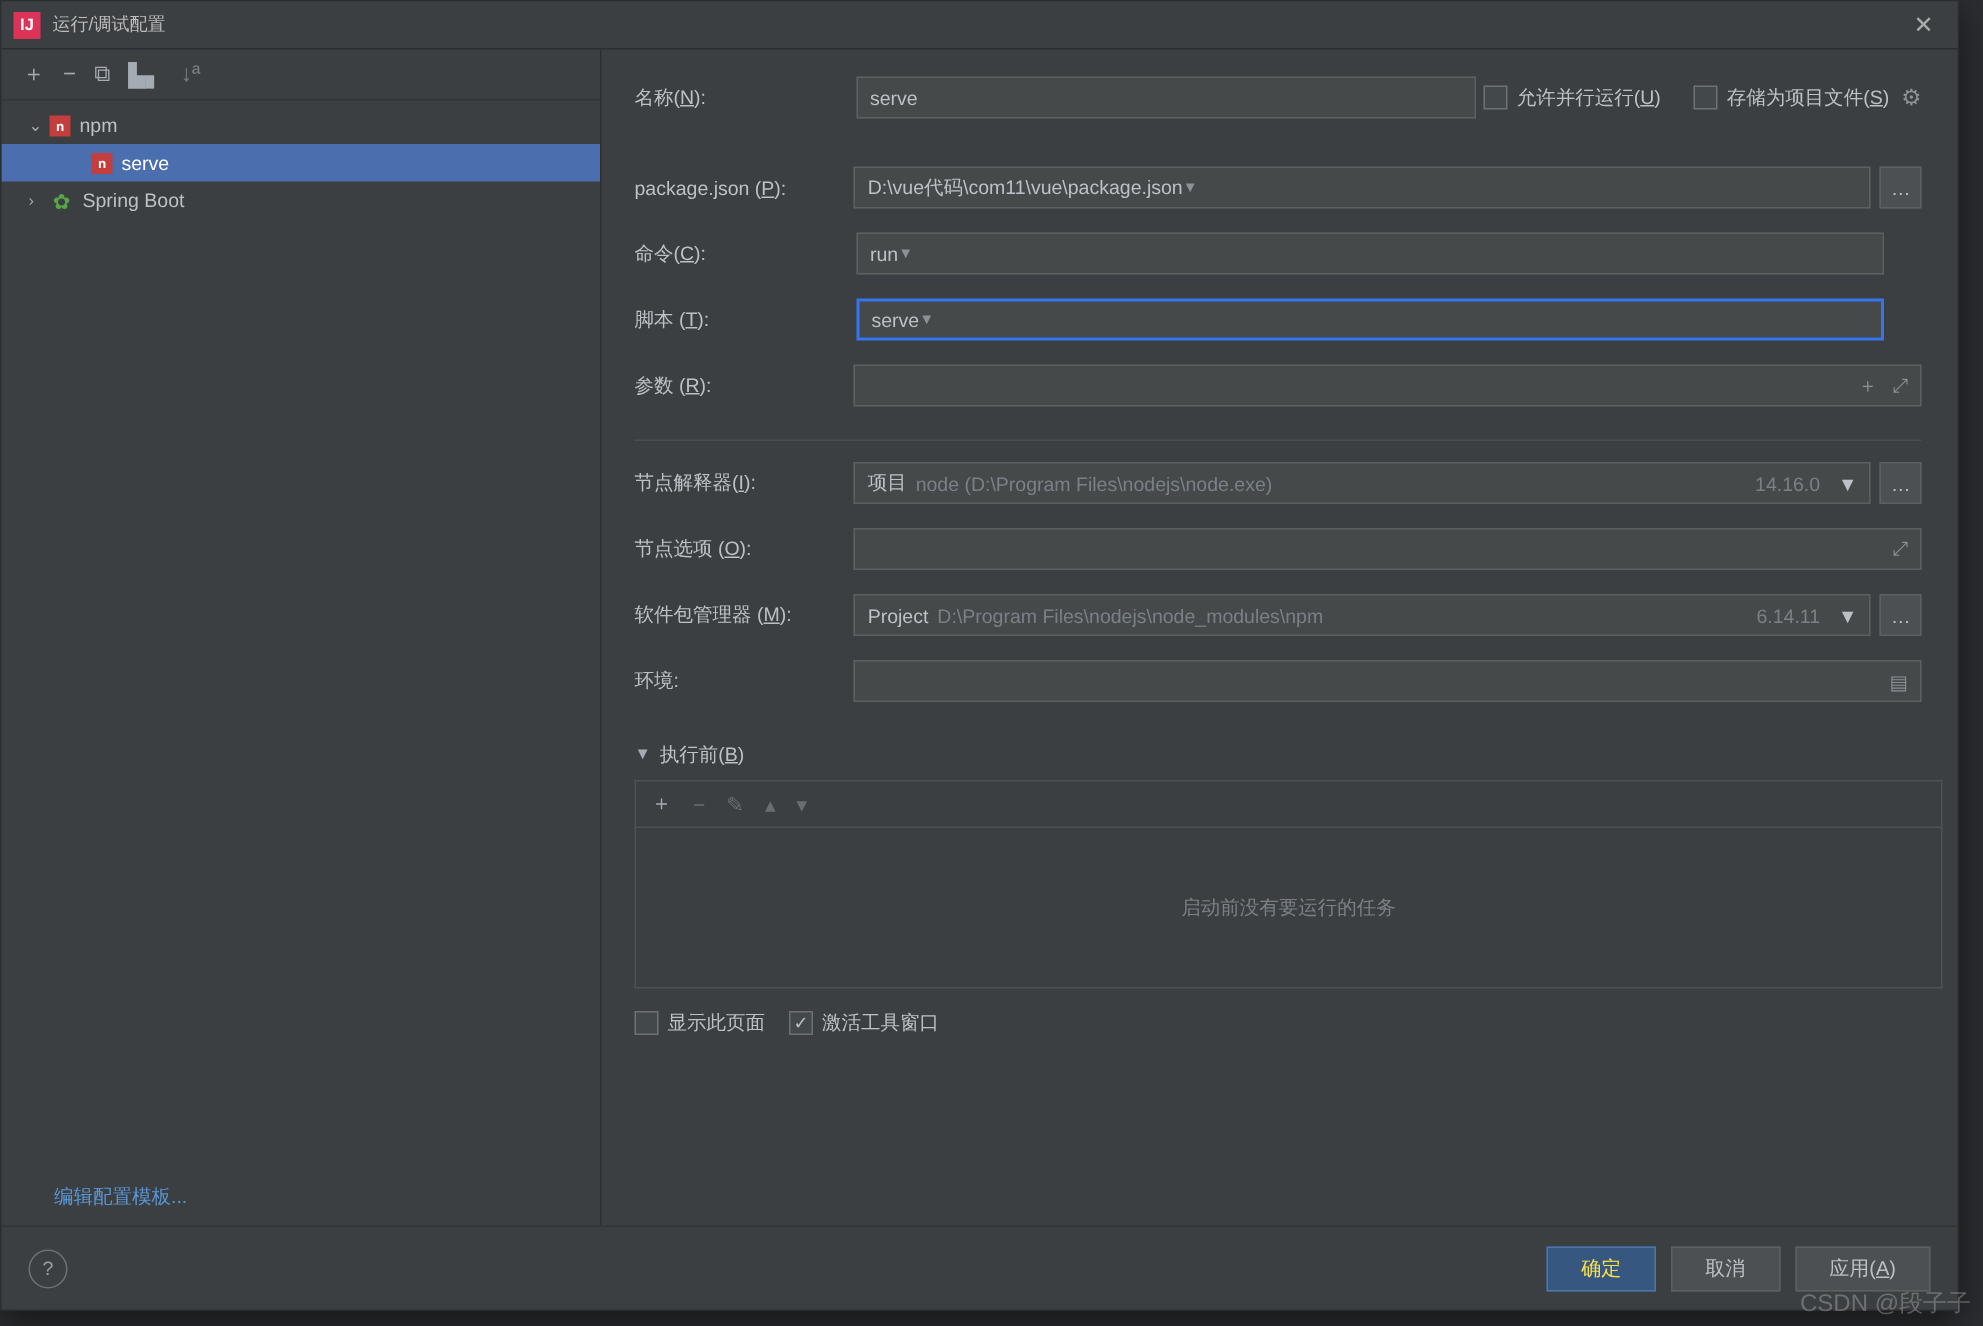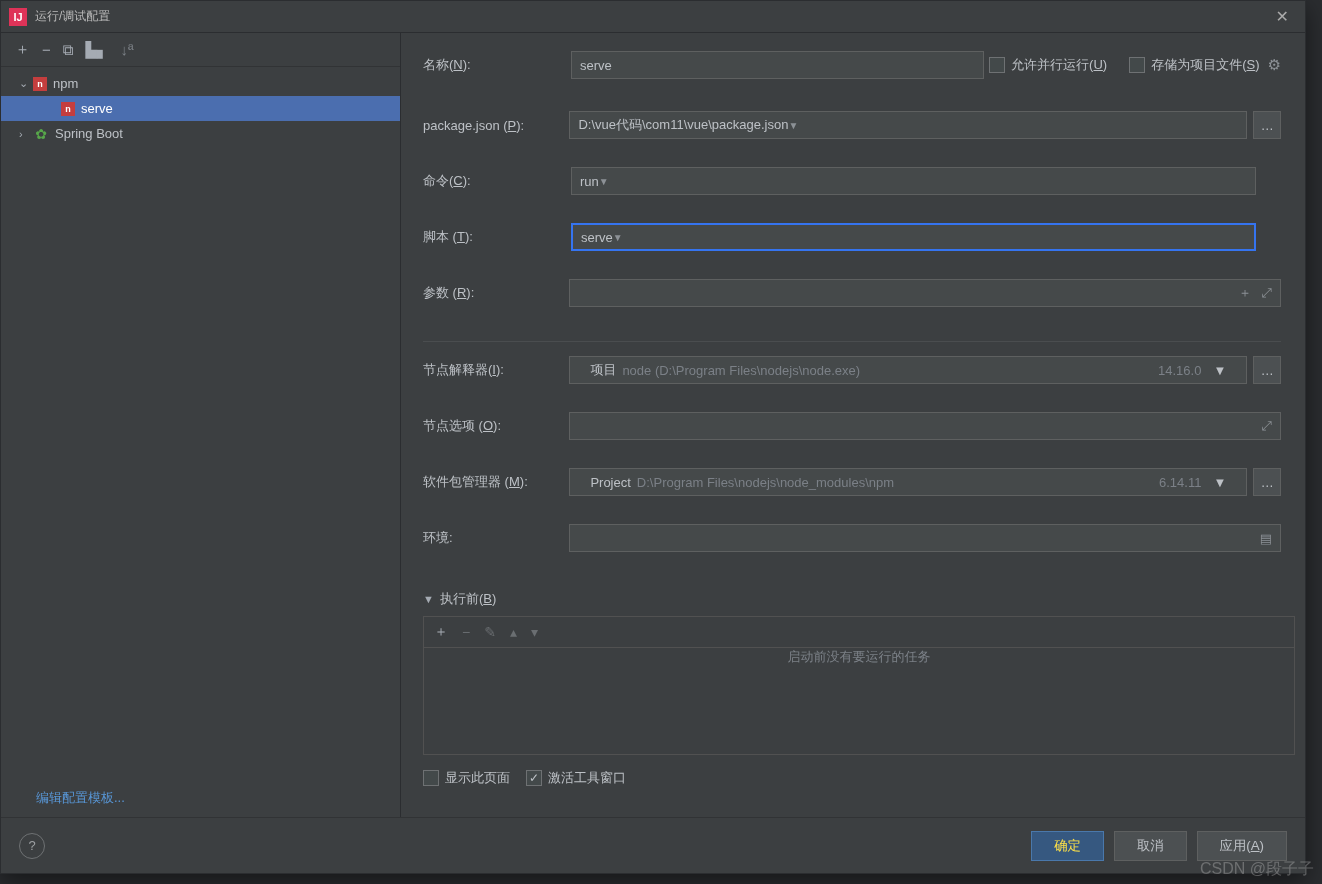--- a/index.html
+++ b/index.html
@@ -18,48 +18,48 @@
 .tree-row.child{padding-left:60px}
 .tree-row.sel{background:#4b6eaf;color:#fff}
 .tree-row.sel .node-text{color:#fff}
 .chevron{color:#a5abb3;width:14px;font-size:11px}
 .node-icon{width:16px;height:16px;margin-right:6px;display:flex;align-items:center;justify-content:center}
 .npm-ico{background:#c43e3e;color:#fff;font-size:9px;font-weight:bold;width:14px;height:14px}
 .spring-ico{color:#57a64a;font-size:14px}
 .node-text{color:#bdc1c6;font-weight:500}
 .sb-link{padding:10px 35px;color:#5896d6;cursor:pointer}
 .content{flex:1;background:#3c3f41;display:flex;flex-direction:column;padding:18px 24px 0 22px;overflow:auto}
-.row{display:flex;align-items:center;margin-bottom:28px}
+.row{display:flex;align-items:center;margin-bottom:16px}
 .row.top{margin-bottom:32px}
 .label{width:148px;color:#bdc1c6}
 .label u{text-decoration:underline}
 .input,.select{height:28px;background:#45494a;border:1px solid #5e6060;color:#bdc1c6;padding:0 8px;font-size:13px;outline:none}
 .input.name{width:413px}
 .select{width:685px;display:flex;align-items:center;cursor:pointer}
 .select.fld{width:685px}
 .select.active{border:2px solid #3574f0;background:#45494a}
 .select .dd{color:#8c9196;font-size:10px}
 .btn-sq{width:28px;height:28px;background:#4c5052;border:1px solid #5e6060;margin-left:6px;display:flex;align-items:center;justify-content:center;cursor:pointer;color:#bdc1c6}
 .check{display:flex;align-items:center;gap:6px;cursor:pointer}
 .check-box{width:16px;height:16px;border:1px solid #6e7173;background:#43494a;display:flex;align-items:center;justify-content:center}
 .check-box.on::after{content:"✓";color:#bdc1c6;font-size:12px}
 .gear{color:#8c9196;margin-left:8px;font-size:15px}
 .divider{border-top:1px solid #4a4d4f;margin:6px 0 14px 0}
-.interp{display:flex;align-items:center;width:685px;height:28px;border:1px solid #5e6060;background:#45494a;padding:0 20px;gap:6px}
+.interp{display:flex;align-items:center;width:685px;height:28px;border:1px solid #5e6060;background:#45494a;padding:0 8px;gap:6px}
 .interp .proj{color:#bdc1c6}
 .interp .path{color:#7b8087;flex:1}
 .interp .ver{color:#7b8087;margin-right:6px}
 .expand-ico{color:#8c9196;font-size:13px}
 .before-run{margin-top:10px}
 .br-head{display:flex;align-items:center;gap:6px;cursor:pointer;margin-bottom:8px}
 .br-head .tri{color:#a5abb3;font-size:11px}
 .br-toolbar{display:flex;align-items:center;gap:14px;padding:6px 10px;border:1px solid #515151;border-bottom:none;width:872px}
 .br-toolbar .ic{color:#a5abb3;cursor:pointer;font-size:14px}
 .br-toolbar .ic.dim{color:#6a6e71}
-.br-body{height:108px;border:1px solid #515151;width:872px;display:flex;justify-content:center;color:#7b8087}
+.br-body{height:108px;border:1px solid #515151;width:872px;display:flex;align-items:center;justify-content:center;color:#7b8087}
 .br-checks{display:flex;gap:16px;padding:14px 0}
 .footer{height:56px;border-top:1px solid #313335;display:flex;align-items:center;padding:0 18px;gap:10px}
 .help{width:26px;height:26px;border-radius:13px;border:1px solid #6e7173;color:#9da0a3;display:flex;align-items:center;justify-content:center;cursor:pointer}
 .spacer{flex:1}
 .btn{height:30px;padding:0 22px;background:#4c5052;border:1px solid #5e6060;color:#bdc1c6;cursor:pointer}
 .btn.primary{background:#365880;border:1px solid #4a78ab;color:#fde047}
 .watermark{position:absolute;right:8px;bottom:4px;color:rgba(200,200,200,.35);font-size:16px}
 .input-wide{width:685px;height:28px;background:#45494a;border:1px solid #5e6060;display:flex;align-items:center;padding:0 8px}
 .input-wide .plus{margin-left:auto;color:#8c9196;margin-right:10px}
 .env-btn{margin-left:auto;color:#8c9196}

